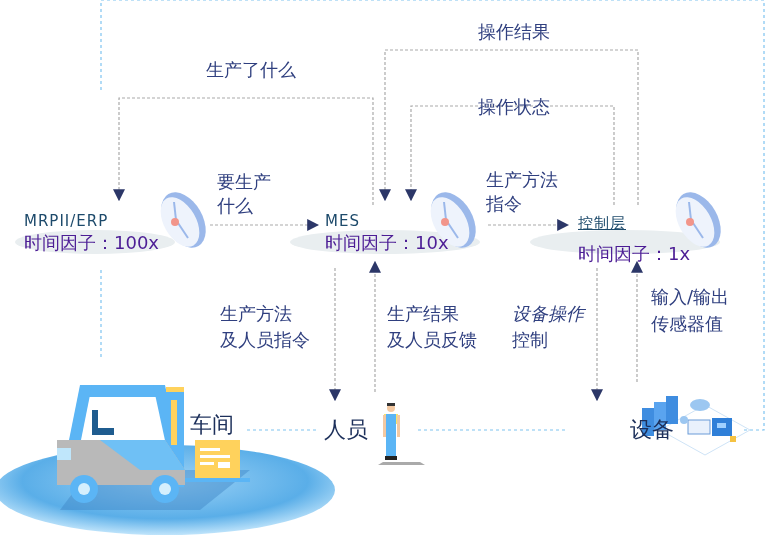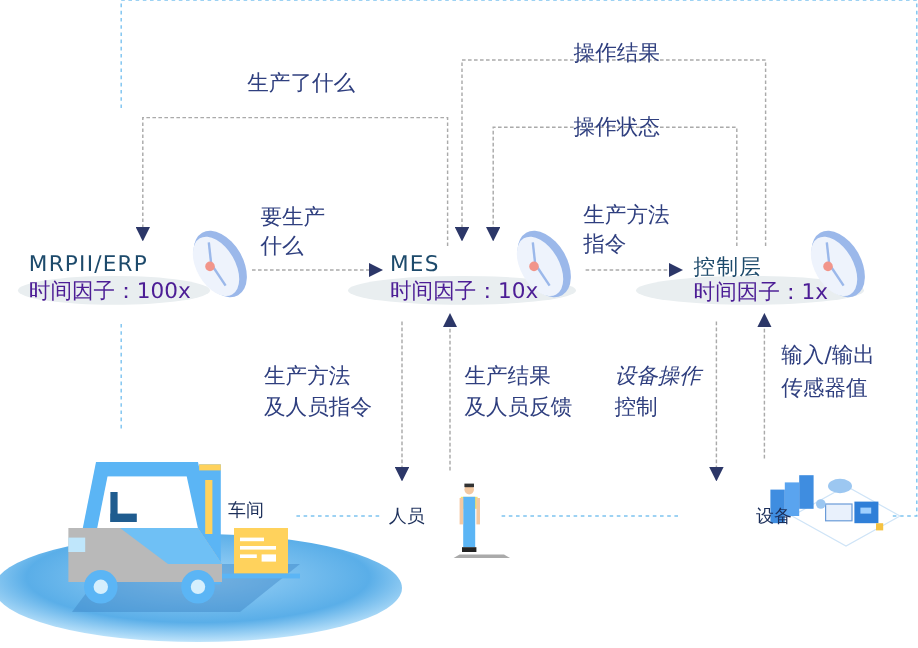--- a/index.html
+++ b/index.html
@@ -1,21 +1,21 @@
 <!DOCTYPE html>
 <html><head>
 <meta charset="utf-8">
 <style>
   html,body{margin:0;padding:0;background:#fff;}
   body{width:765px;height:540px;position:relative;overflow:hidden;font-family:"DejaVu Sans","Liberation Sans",sans-serif;}
   #diagram{position:absolute;left:0;top:0;width:765px;height:540px;}
   .lbl{position:absolute;color:#2f3f7f;font-size:18px;line-height:24px;white-space:nowrap;}
-  .node-title{position:absolute;color:#1d4a6b;font-size:18px;line-height:22px;white-space:nowrap;letter-spacing:1px;}
+  .node-title{position:absolute;color:#1d4a6b;font-size:15px;line-height:22px;white-space:nowrap;letter-spacing:1px;}
   .node-sub{position:absolute;color:#4c1d95;font-size:18px;line-height:22px;white-space:nowrap;text-align:center;}
-  .bottom-lbl{position:absolute;color:#1c2f5a;font-size:15px;line-height:26px;white-space:nowrap;}
+  .bottom-lbl{position:absolute;color:#1c2f5a;font-size:22px;line-height:26px;white-space:nowrap;}
 </style>
 </head>
 <body>
 
 <svg id="diagram" viewBox="0 0 765 540" xmlns="http://www.w3.org/2000/svg">
   <defs>
     <marker id="arr" viewBox="0 0 10 10" refX="9" refY="5" markerWidth="10" markerHeight="10" orient="auto">
       <path d="M0,0 L10,5 L0,10 z" fill="#2c3768"></path>
     </marker>
     <radialGradient id="plat" cx="50%" cy="40%" r="60%">
@@ -120,27 +120,27 @@
     <circle cx="684" cy="420" r="4" fill="#9cc7f1"></circle>
   </g>
 </svg>
 
 <div class="node-title" style="left:24px;top:210px;">MRPII/ERP</div>
 <div class="node-sub" style="left:24px;top:232px;">时间因子：100x</div>
 
 <div class="node-title" style="left:325px;top:210px;">MES</div>
 <div class="node-sub" style="left:325px;top:232px;">时间因子：10x</div>
 
-<div class="node-title" style="left:578px;top:212px;">控制层</div>
-<div class="node-sub" style="left:578px;top:233px;">时间因子：1x</div>
+<div class="node-title" style="left:578px;top:212px;text-decoration:underline;">控制层</div>
+<div class="node-sub" style="left:578px;top:243px;">时间因子：1x</div>
 
 <div class="lbl" style="left:206px;top:58px;">生产了什么</div>
 <div class="lbl" style="left:217px;top:170px;">要生产</div>
 <div class="lbl" style="left:217px;top:194px;">什么</div>
-<div class="lbl" style="left:478px;top:20px;margin-top:13px;">操作结果</div>
+<div class="lbl" style="left:478px;top:20px;">操作结果</div>
 <div class="lbl" style="left:478px;top:74px;margin-top:21px;">操作状态</div>
 <div class="lbl" style="left:486px;top:168px;">生产方法</div>
 <div class="lbl" style="left:486px;top:192px;text-align:right;">指令</div>
 
 <div class="lbl" style="left:220px;top:302px;">生产方法</div>
 <div class="lbl" style="left:220px;top:328px;">及人员指令</div>
 <div class="lbl" style="left:387px;top:302px;">生产结果</div>
 <div class="lbl" style="left:387px;top:328px;">及人员反馈</div>
 <div class="lbl" style="left:512px;top:302px;font-style:italic;">设备操作</div>
 <div class="lbl" style="left:512px;top:328px;">控制</div>

